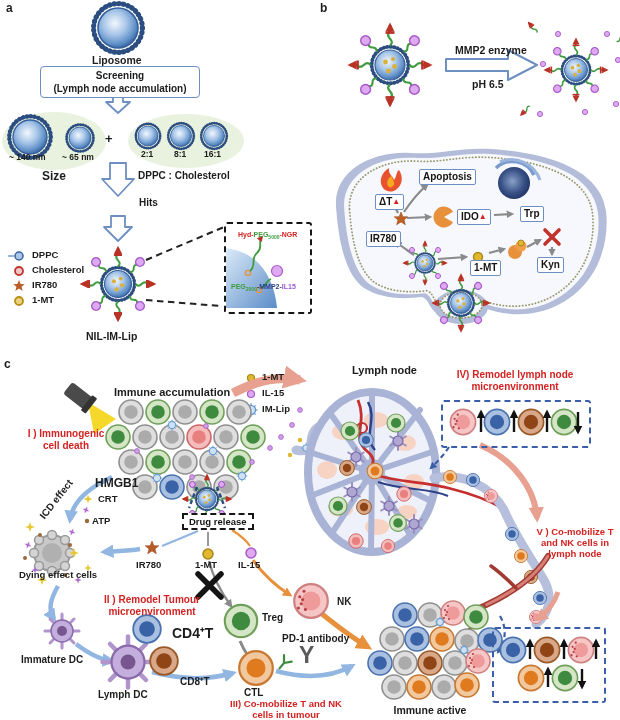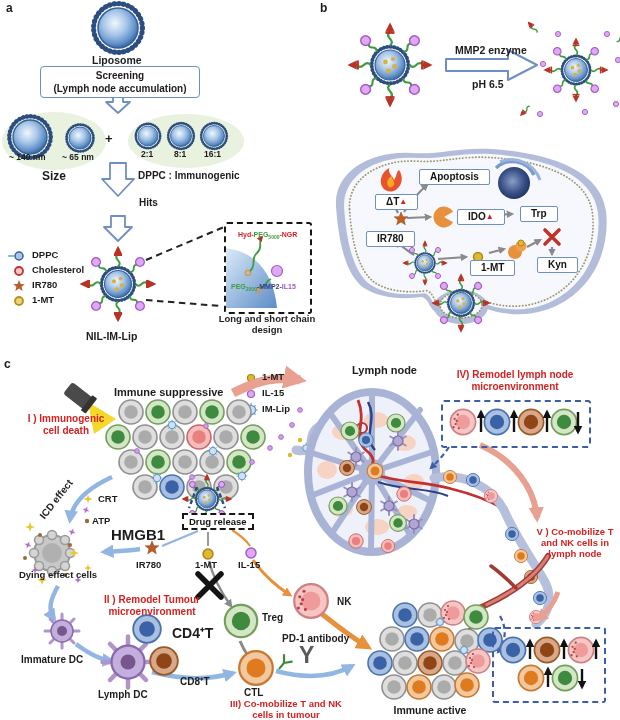--- a/index.html
+++ b/index.html
@@ -3,21 +3,21 @@
 <meta charset="utf-8">
 <style>
   html,body{margin:0;padding:0;background:#fff;}
   #fig{position:relative;width:620px;height:720px;background:#fff;font-family:"Liberation Sans",sans-serif;overflow:hidden;}
   #gfx{position:absolute;left:0;top:0;}
   .lbl{position:absolute;font-weight:700;color:#1c1c1c;white-space:nowrap;line-height:1.15;}
   .ctr{text-align:center;white-space:normal;}
   .red{color:#d42222;}
   .panelL{font-size:12px;}
   .sbox{position:absolute;left:40px;top:66px;width:158px;border:1.6px solid #6e8fc2;border-radius:4px;background:#fff;text-align:center;font-size:10px;font-weight:700;color:#1c1c1c;padding:2px 0;line-height:1.3;}
-  .bbox{position:absolute;background:#fff;border:1.3px solid #6e8fc2;border-radius:2px;font-weight:700;font-size:10px;color:#141414;padding:0 10px;line-height:14px;white-space:nowrap;}
+  .bbox{position:absolute;background:#fff;border:1.3px solid #6e8fc2;border-radius:2px;font-weight:700;font-size:10px;color:#141414;padding:0 3px;line-height:14px;white-space:nowrap;}
   .drugbox{position:absolute;border:2.2px dashed #161616;background:#fff;font-size:9.5px;font-weight:700;color:#141414;padding:1px 5px;white-space:nowrap;}
   .dashbox{position:absolute;border:2.4px dashed #3b5ea8;border-radius:3px;}
   .redup{color:#d42222;font-size:8px;vertical-align:1px;}
   .sub{font-size:5px;vertical-align:-2px;}
   .cgreen{color:#3f9b3f}.cred{color:#d42222}.cnavy{color:#2b3f8c}.cviolet{color:#9b59d0}
   .chain{position:absolute;font-size:7px;font-weight:700;white-space:nowrap;}
   .icd{transform:rotate(-52deg);transform-origin:0 50%;}
   .bigY{font-size:23px;color:#5a5a5a;}
 </style>
 </head>
@@ -497,61 +497,60 @@
   <div>Screening</div>
   <div>(Lymph node accumulation)</div>
 </div>
 <div class="lbl" style="left:9px;top:153px;font-size:8.5px;">~ 140 nm</div>
 <div class="lbl" style="left:62px;top:153px;font-size:8.5px;">~ 65 nm</div>
 <div class="lbl" style="left:42px;top:170px;font-size:12px;">Size</div>
 <div class="lbl" style="left:105px;top:132px;font-size:13px;">+</div>
 <div class="lbl" style="left:141px;top:150px;font-size:8.5px;">2:1</div>
 <div class="lbl" style="left:174px;top:150px;font-size:8.5px;text-align:right;">8:1</div>
 <div class="lbl" style="left:204px;top:150px;font-size:8.5px;">16:1</div>
-<div class="lbl" style="left:138px;top:170px;font-size:10px;">DPPC : Immunogenic</div>
+<div class="lbl" style="left:138px;top:170px;font-size:10px;">DPPC : Cholesterol</div>
 <div class="lbl" style="left:139px;top:197px;font-size:10px;">Hits</div>
 <div class="lbl" style="left:32px;top:250px;font-size:9.5px;">DPPC</div>
 <div class="lbl" style="left:32px;top:265px;font-size:9.5px;">Cholesterol</div>
 <div class="lbl" style="left:32px;top:280px;font-size:9.5px;">IR780</div>
 <div class="lbl" style="left:32px;top:295px;font-size:9.5px;">1-MT</div>
 <div class="lbl" style="left:86px;top:330px;font-size:10.5px;">NIL-IM-Lip</div>
 <div class="dashbox" style="left:224px;top:222px;width:84px;height:88px;border-color:#161616;border-width:2.4px;"></div>
 <div class="chain" style="left:238px;top:231px;"><span class="cred">Hyd-</span><span class="cgreen">PEG</span><span class="sub cgreen">5000</span><span class="cred">-NGR</span></div>
 <div class="chain" style="left:231px;top:283px;"><span class="cgreen">PEG</span><span class="sub cgreen">2000</span><span class="cnavy">-MMP2-</span><span class="cviolet">IL15</span></div>
-<div class="lbl ctr" style="left:204px;top:314px;width:126px;font-size:9.5px;">Long and short chain design</div>
 
 <div class="lbl panelL" style="left:320px;top:2px;">b</div>
 <div class="lbl" style="left:455px;top:44px;font-size:10.5px;">MMP2 enzyme</div>
 <div class="lbl" style="left:472px;top:78px;font-size:10.5px;">pH 6.5</div>
 <div class="bbox" style="left:419px;top:169px;">Apoptosis</div>
 <div class="bbox" style="left:375px;top:194px;"><span>ΔT</span><span class="redup">▲</span></div>
 <div class="bbox red" style="left:366px;top:231px;">IR780</div>
 <div class="bbox" style="left:457px;top:209px;"><span>IDO</span><span class="redup">▲</span></div>
 <div class="bbox" style="left:520px;top:206px;">Trp</div>
 <div class="bbox red" style="left:470px;top:260px;">1-MT</div>
 <div class="bbox" style="left:537px;top:257px;">Kyn</div>
 
 <div class="lbl panelL" style="left:4px;top:358px;">c</div>
-<div class="lbl" style="left:114px;top:386px;font-size:11px;">Immune suppressive</div>
+<div class="lbl" style="left:114px;top:386px;font-size:11px;">Immune accumulation</div>
 <div class="lbl" style="left:262px;top:372px;font-size:9.5px;">1-MT</div>
 <div class="lbl" style="left:262px;top:388px;font-size:9.5px;">IL-15</div>
 <div class="lbl" style="left:262px;top:404px;font-size:9.5px;">IM-Lip</div>
 <div class="lbl" style="left:352px;top:364px;font-size:11px;">Lymph node</div>
 <div class="lbl ctr red" style="left:444px;top:369px;width:142px;font-size:10px;">
   <div>IV) Remodel lymph node</div>
       <div>microenvironment</div>
 </div>
 <div class="dashbox" style="left:441px;top:400px;width:146px;height:44px;"></div>
-<div class="lbl ctr red" style="left:16px;top:413px;width:100px;font-size:10px;">
+<div class="lbl ctr red" style="left:16px;top:428px;width:100px;font-size:10px;">
   <div>I ) Immunogenic</div>
       <div>cell death</div>
 </div>
 <div class="lbl icd" style="left:42px;top:512px;font-size:10px;">ICD effect</div>
 <div class="lbl" style="left:98px;top:494px;font-size:9.5px;">CRT</div>
-<div class="lbl" style="left:95px;top:526px;font-size:15px;margin-left:16px;">HMGB1</div>
+<div class="lbl" style="left:95px;top:477px;font-size:12px;">HMGB1</div>
 <div class="lbl" style="left:92px;top:516px;font-size:9.5px;">ATP</div>
 <div class="lbl ctr" style="left:6px;top:570px;width:104px;font-size:9.5px;">Dying effect cells</div>
 <div class="drugbox" style="left:182px;top:513px;">Drug release</div>
 <div class="lbl" style="left:136px;top:560px;font-size:9.5px;">IR780</div>
 <div class="lbl" style="left:195px;top:560px;font-size:9.5px;">1-MT</div>
 <div class="lbl" style="left:238px;top:560px;font-size:9.5px;">IL-15</div>
 <div class="lbl ctr red" style="left:92px;top:594px;width:120px;font-size:10px;">
   <div>II ) Remodel Tumour</div>
       <div>microenvironment</div>
 </div>

